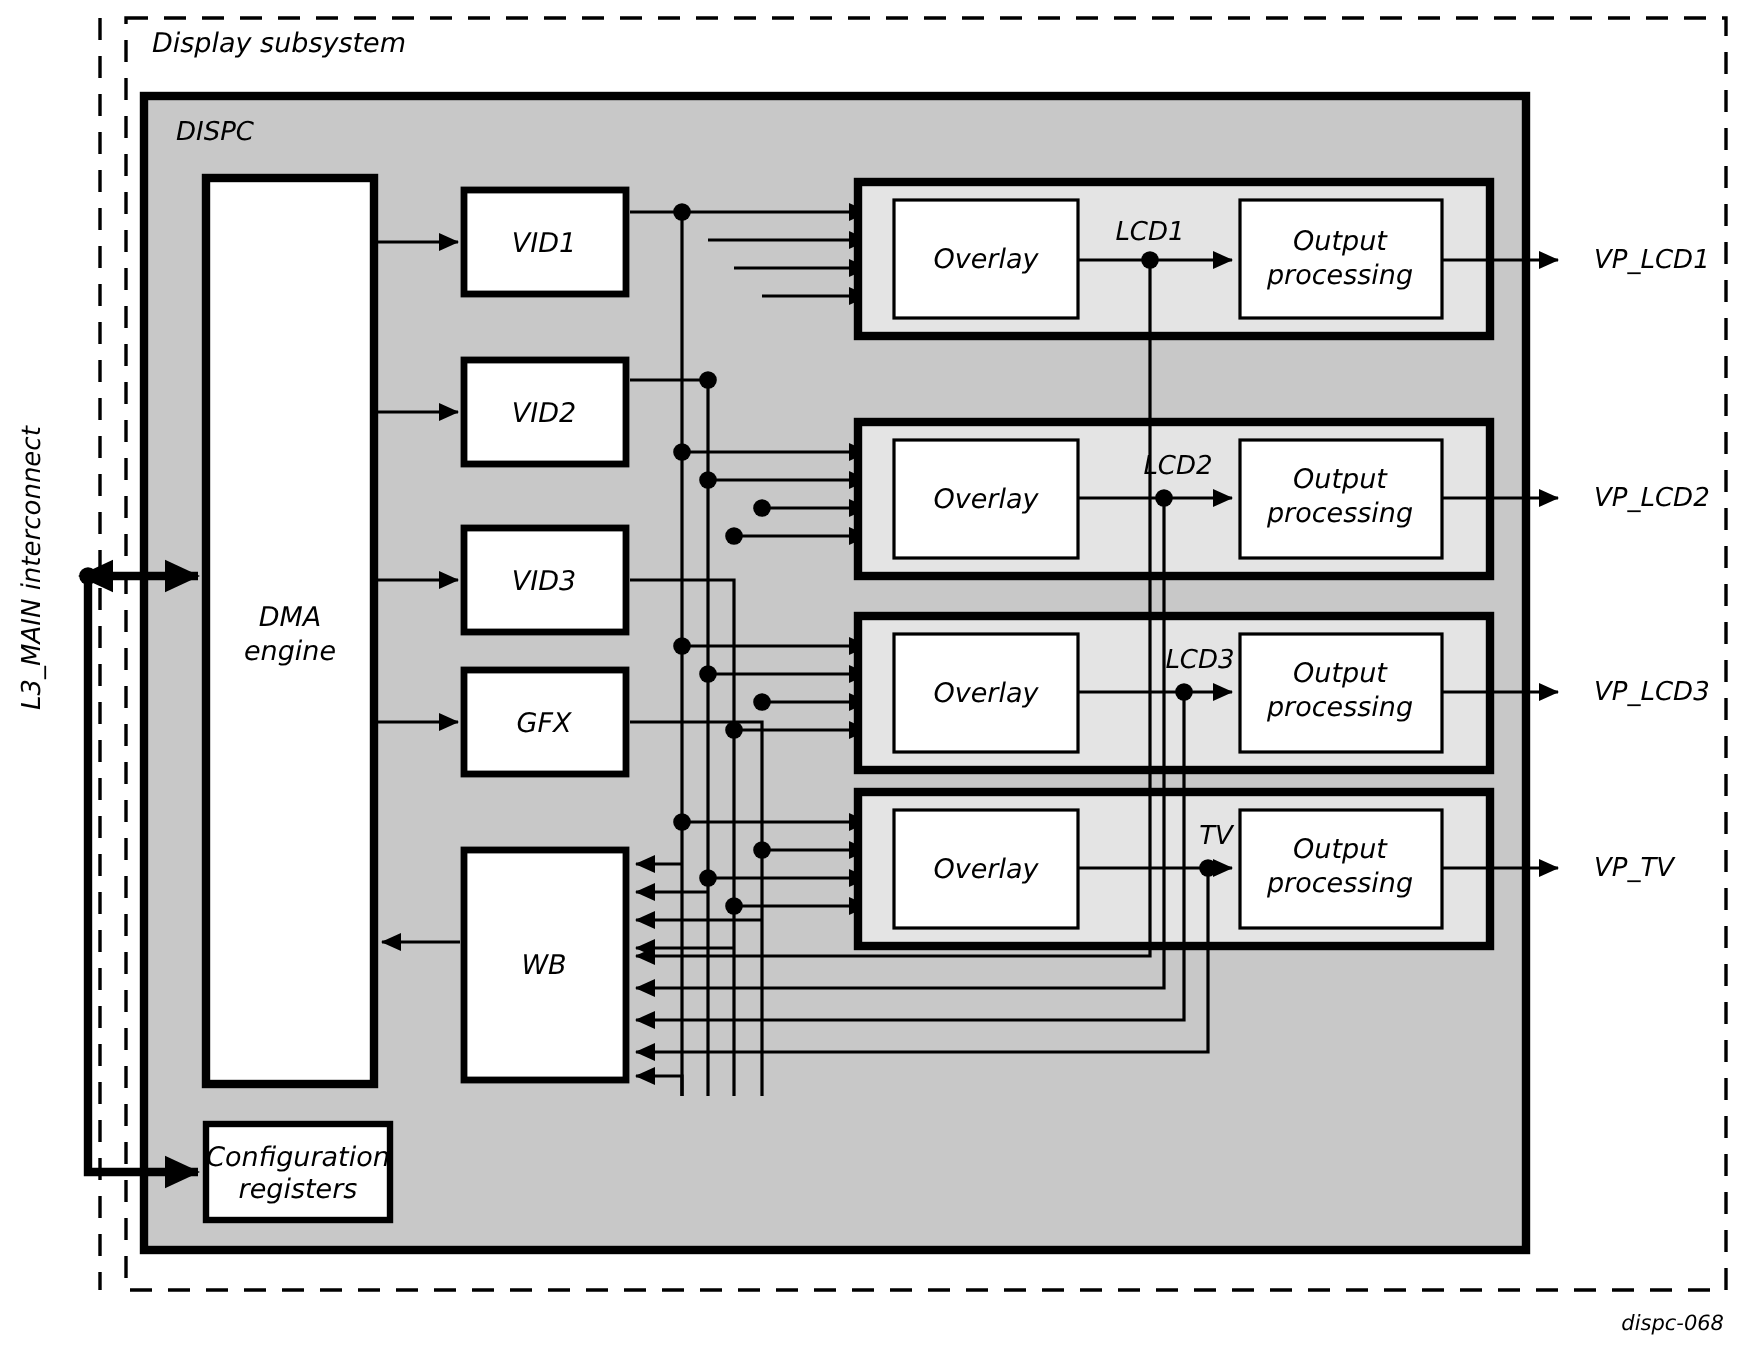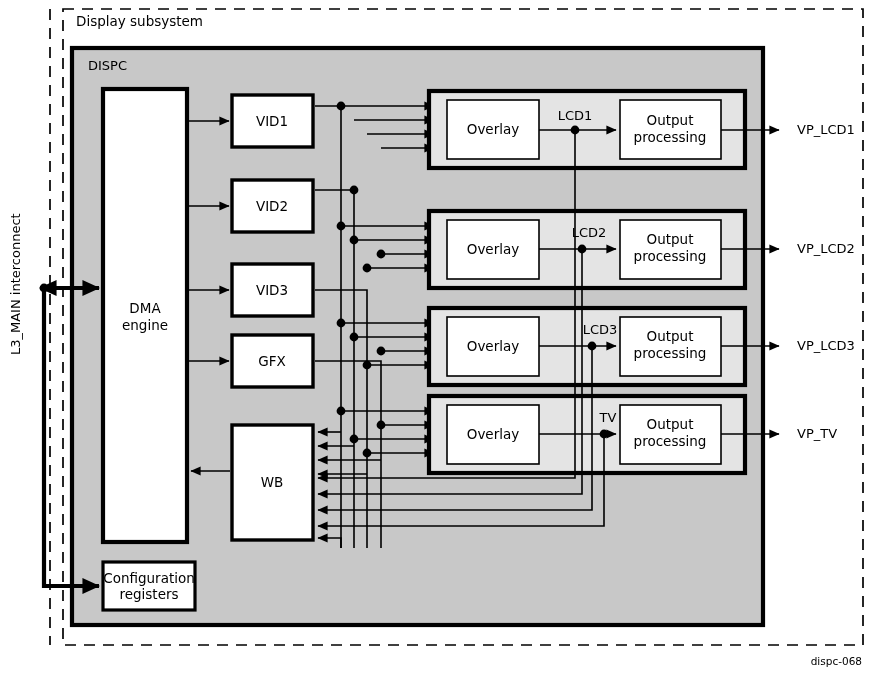--- a/index.html
+++ b/index.html
@@ -10,20 +10,21 @@
   body {
     width: 869px;
     height: 673px;
     font-family: "DejaVu Sans", "Liberation Sans", sans-serif;
     overflow: hidden;
   }
   #stage {
     position: relative;
     width: 869px;
     height: 673px;
+    font-style: italic;
   }
   svg.diagram {
     position: absolute;
     left: 0;
     top: 0;
     width: 869px;
     height: 673px;
   }
   text {
     font-family: "DejaVu Sans", "Liberation Sans", sans-serif;

